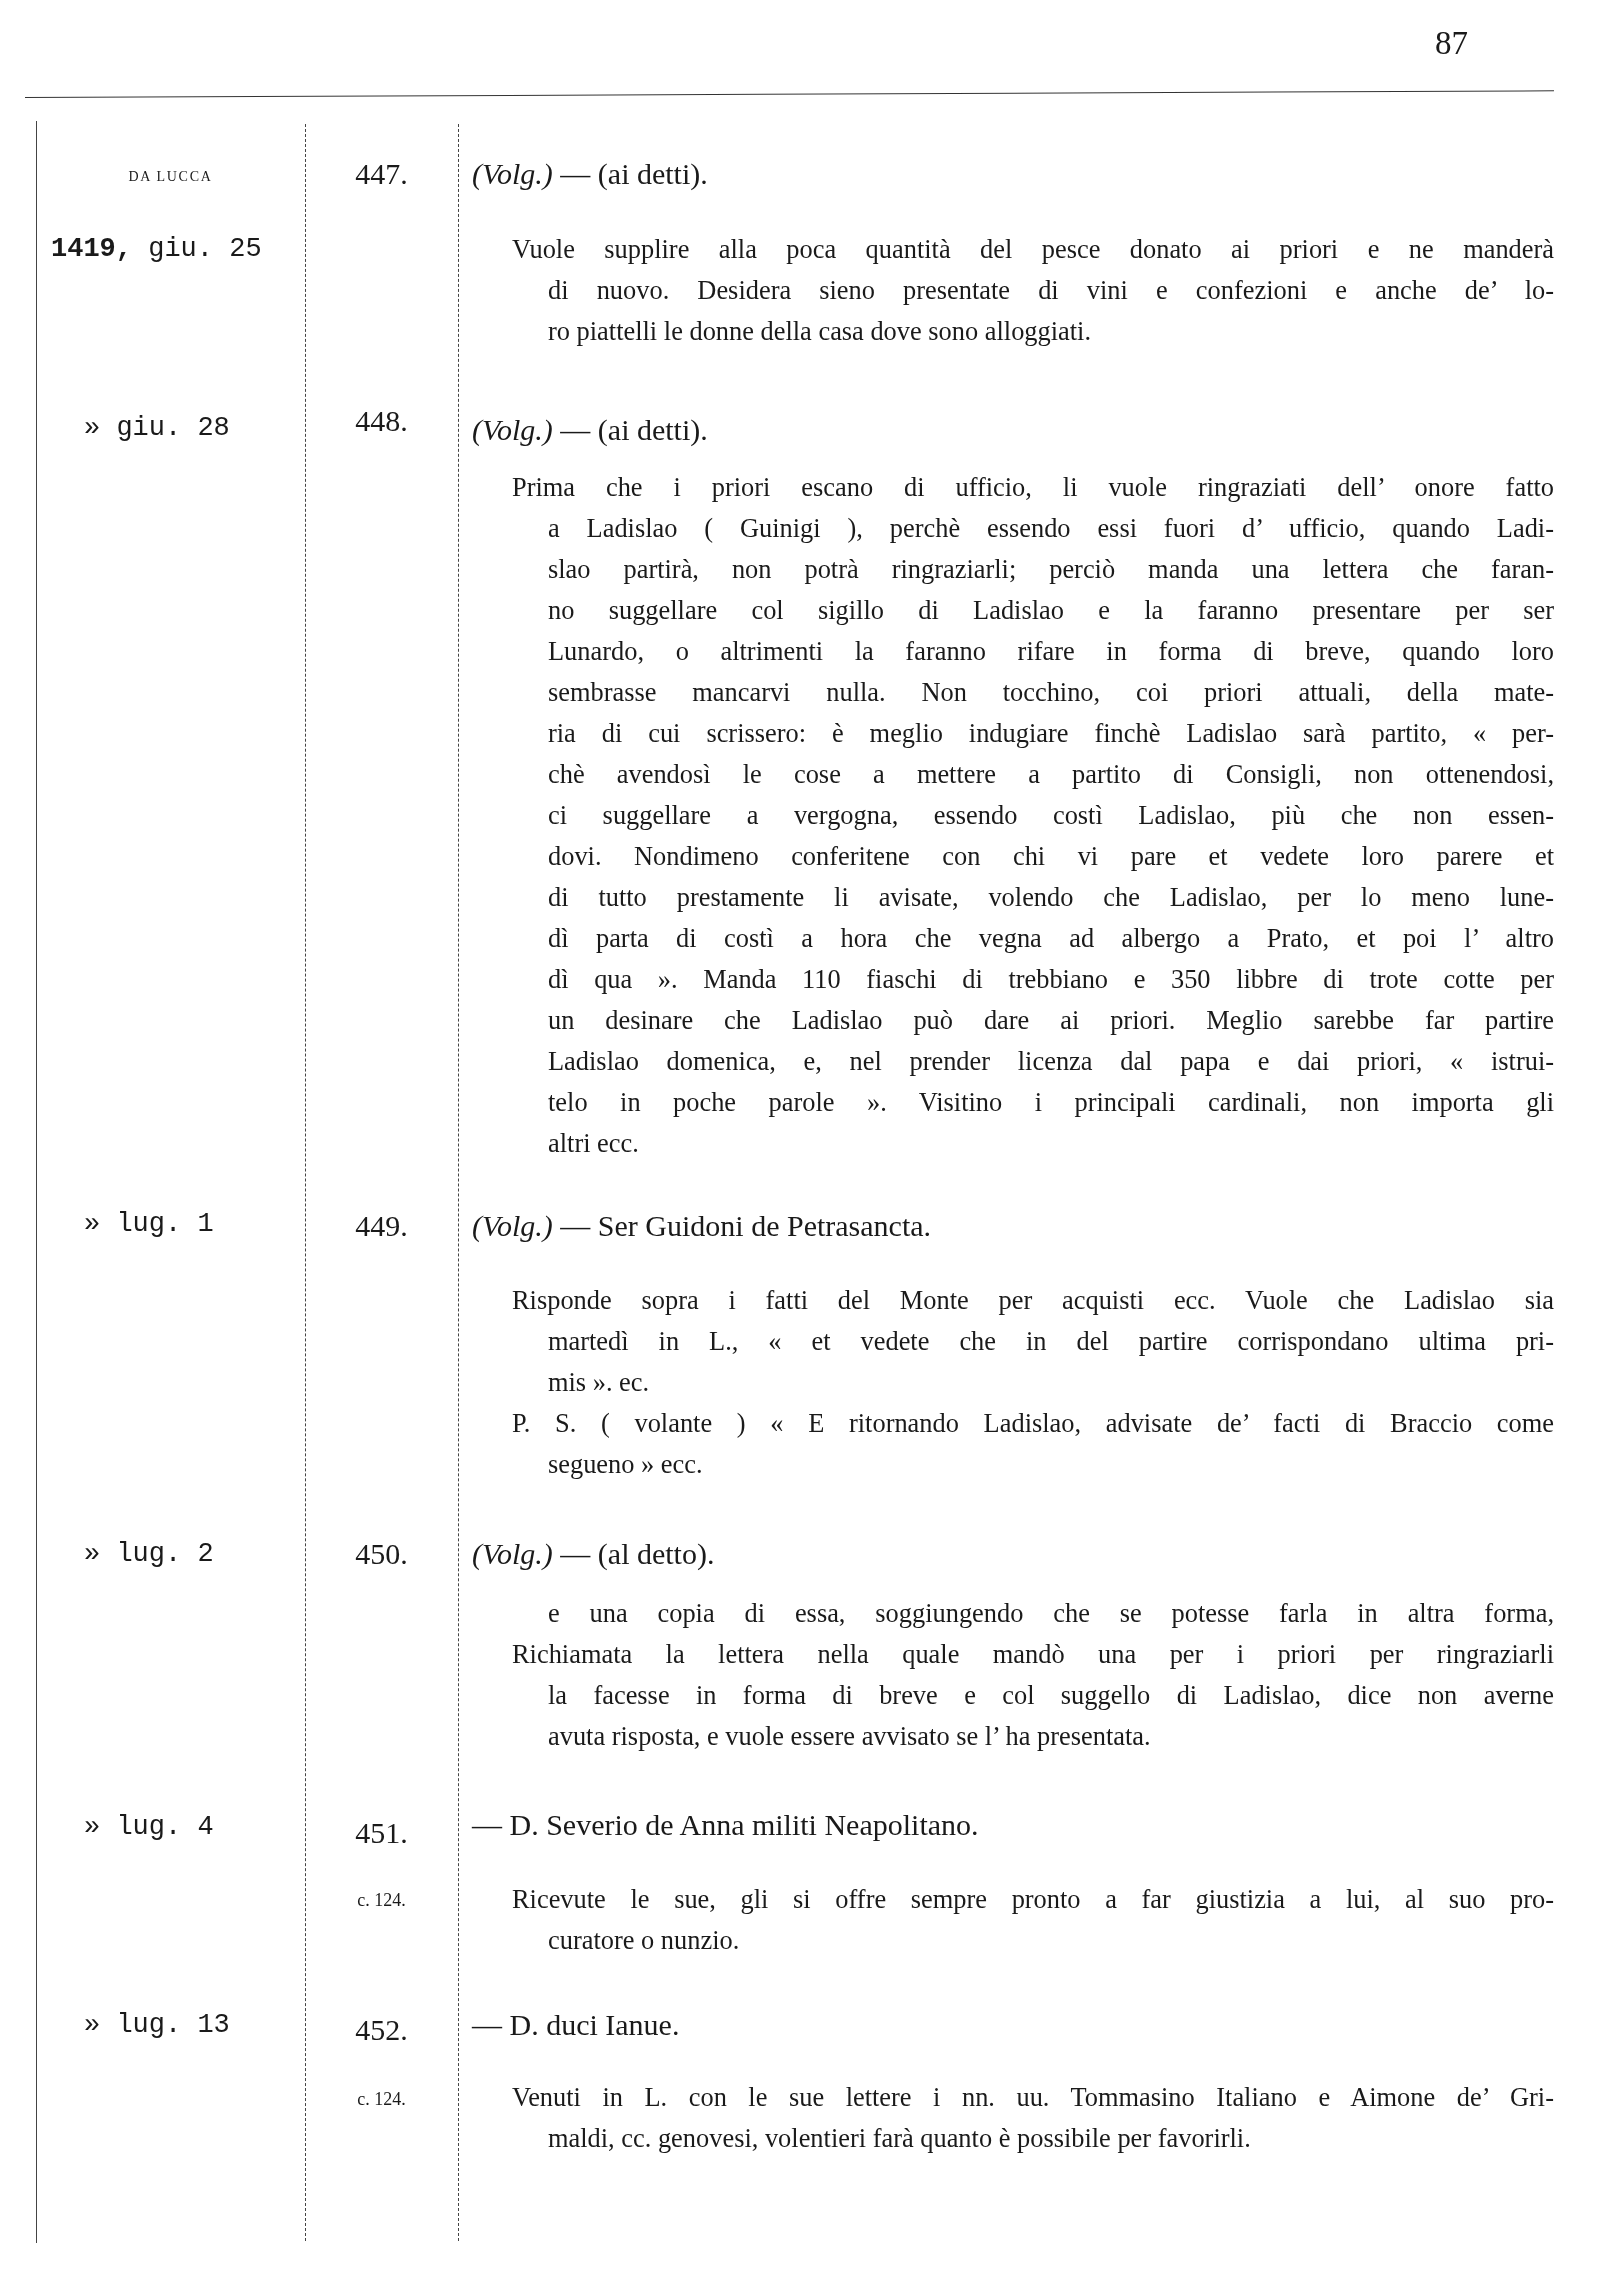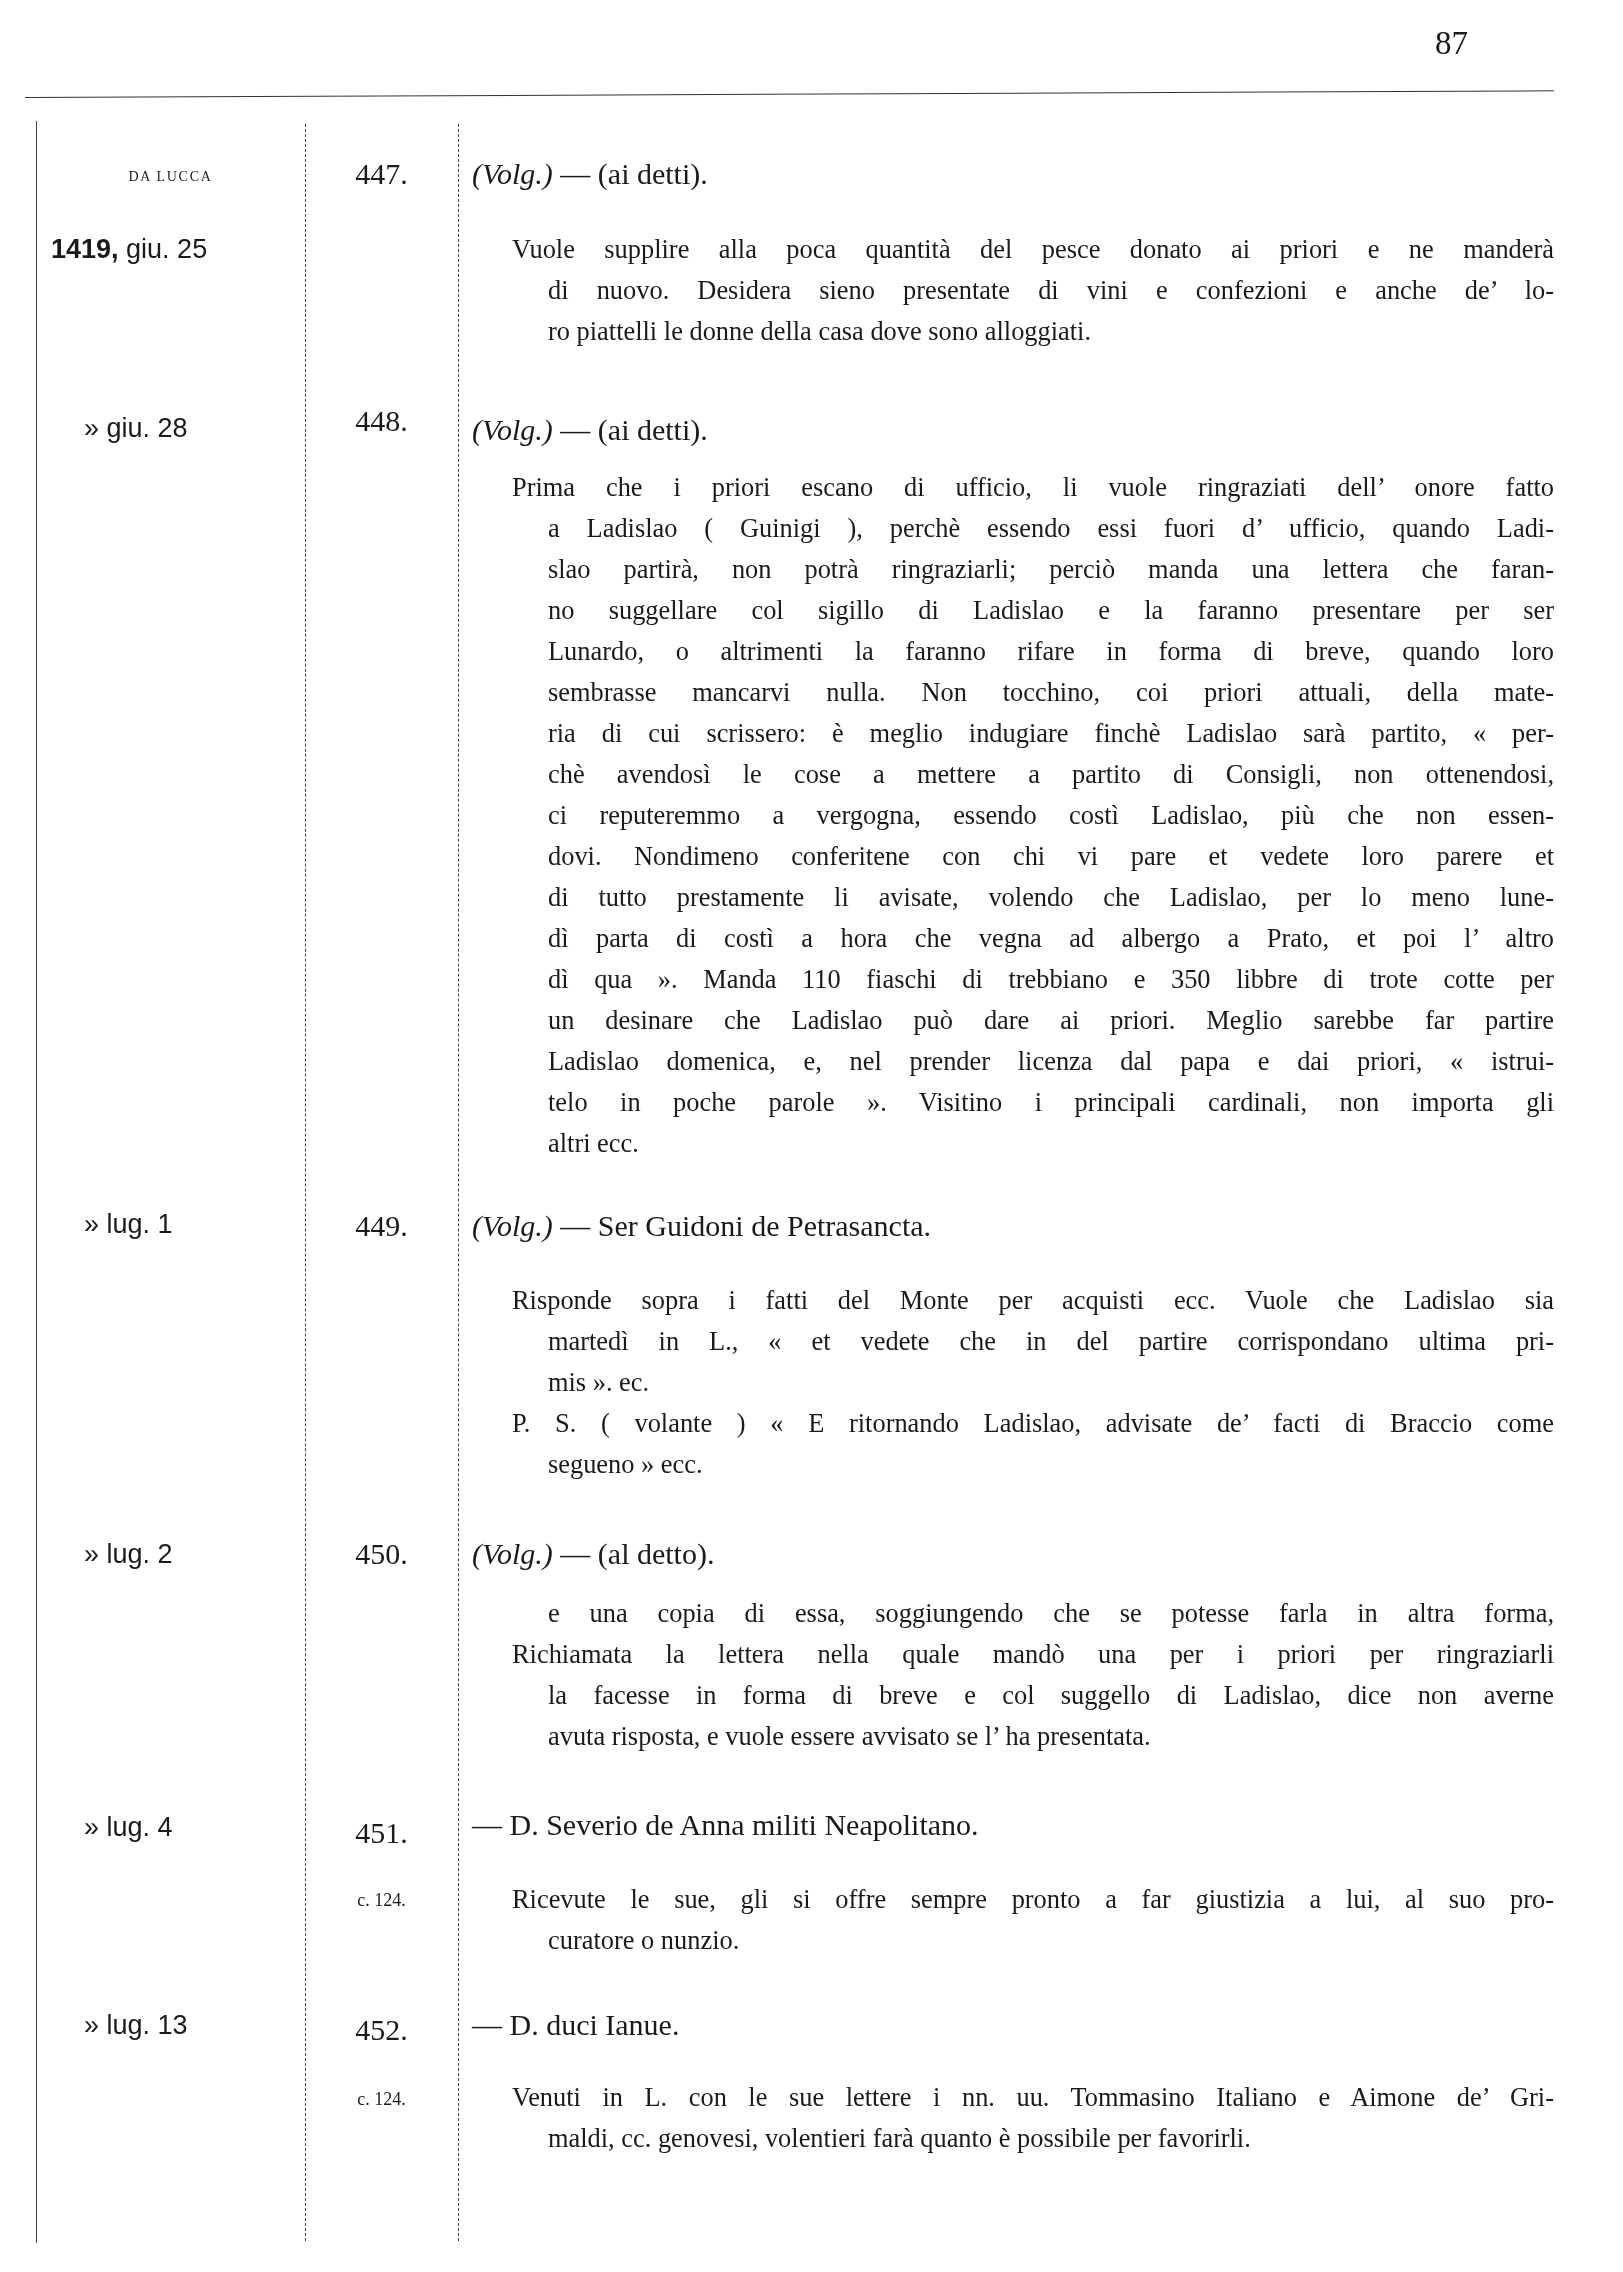--- a/index.html
+++ b/index.html
@@ -8,21 +8,21 @@
   .page-number { position: absolute; left: 1435px; top: 25px; font-size: 33px;
                  font-family: "Liberation Serif", serif; }
   .header-rule { position: absolute; left: 25px; top: 97px; width: 1529px; height: 0;
                  border-top: 1.7px solid #333; transform: rotate(-0.25deg); transform-origin: left; }
   .col-line { position: absolute; width: 0; border-left: 1.2px dashed #444; }
   .col-left  { left: 36px;  top: 121px; height: 2122px; border-left-style: solid; border-left-width: 1.2px; }
   .col-mid1  { left: 305px; top: 124px; height: 2117px; }
   .col-mid2  { left: 458px; top: 124px; height: 2117px; }
 
   .date { position: absolute; left: 50px; width: 248px; text-align: left; font-size: 27px;
-          font-family: Liberation Sans, sans-serif; }
+          font-family: Liberation Mono, monospace; }
   .date .year { font-weight: bold; }
   .place { position: absolute; left: 36px; width: 269px; text-align: center;
            font-size: 14px; letter-spacing: 1.7px; font-family: "Liberation Serif", serif; }
   .num { position: absolute; left: 307px; width: 149px; text-align: center; font-size: 30px;
          font-family: "Liberation Serif", serif; }
   .carta { position: absolute; left: 307px; width: 149px; text-align: center; font-size: 18px;
            font-family: "Liberation Serif", serif; }
   .heading { position: absolute; left: 472px; font-size: 30px; font-family: "Liberation Serif", serif; white-space: nowrap; }
   .heading .volg { font-style: italic; }
   .body { position: absolute; left: 464px; width: 1090px; font-size: 26.4px; line-height: 41px;
@@ -58,21 +58,21 @@
 <div class="heading" style="top:413px;"><span class="volg">(Volg.)</span><span> — (ai detti).</span></div>
 <div class="body" style="top:467px;">
     <span class="line first">Prima che i priori escano di ufficio, li vuole ringraziati dell’ onore fatto</span>
     <span class="line cont">a Ladislao ( Guinigi ), perchè essendo essi fuori d’ ufficio, quando Ladi-</span>
     <span class="line cont">slao partirà, non potrà ringraziarli; perciò manda una lettera che faran-</span>
     <span class="line cont">no suggellare col sigillo di Ladislao e la faranno presentare per ser</span>
     <span class="line cont">Lunardo, o altrimenti la faranno rifare in forma di breve, quando loro</span>
     <span class="line cont">sembrasse mancarvi nulla. Non tocchino, coi priori attuali, della mate-</span>
     <span class="line cont">ria di cui scrissero: è meglio indugiare finchè Ladislao sarà partito, « per-</span>
     <span class="line cont">chè avendosì le cose a mettere a partito di Consigli, non ottenendosi,</span>
-    <span class="line cont">ci reputeremmo a vergogna, essendo costì Ladislao, più che non essen-</span>
+    <span class="line cont">ci suggellare a vergogna, essendo costì Ladislao, più che non essen-</span>
     <span class="line cont">dovi. Nondimeno conferitene con chi vi pare et vedete loro parere et</span>
     <span class="line cont">di tutto prestamente li avisate, volendo che Ladislao, per lo meno lune-</span>
     <span class="line cont">dì parta di costì a hora che vegna ad albergo a Prato, et poi l’ altro</span>
     <span class="line cont">dì qua ». Manda 110 fiaschi di trebbiano e 350 libbre di trote cotte per</span>
     <span class="line cont">un desinare che Ladislao può dare ai priori. Meglio sarebbe far partire</span>
     <span class="line cont">Ladislao domenica, e, nel prender licenza dal papa e dai priori, « istrui-</span>
     <span class="line cont">telo in poche parole ». Visitino i principali cardinali, non importa gli</span>
     <span class="line cont last">altri ecc.</span>
   </div>
 

